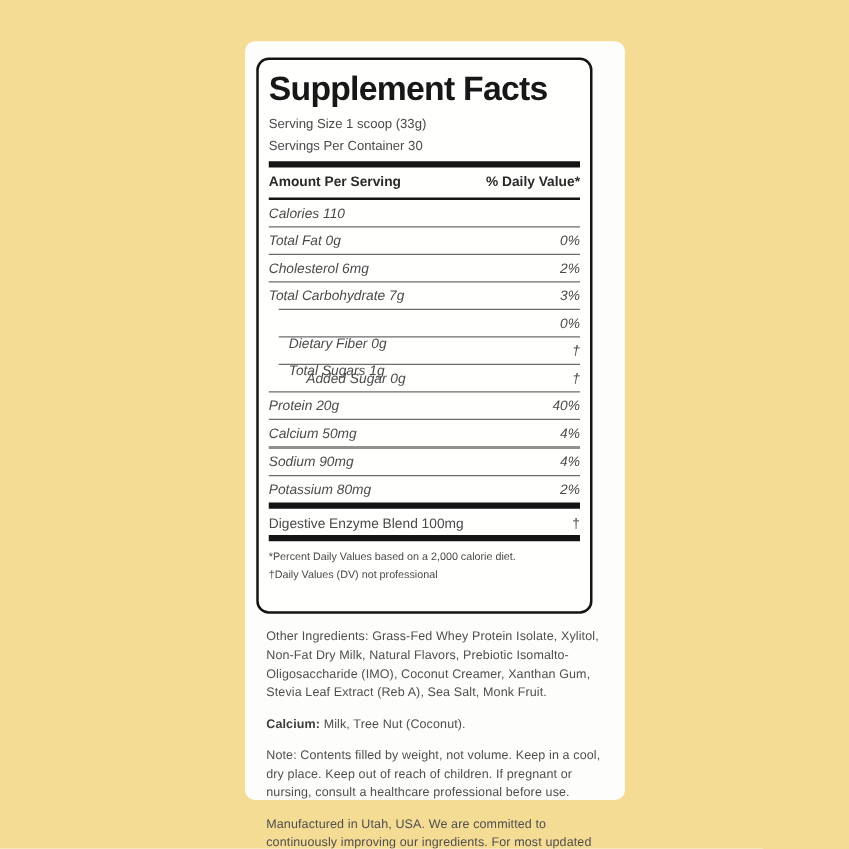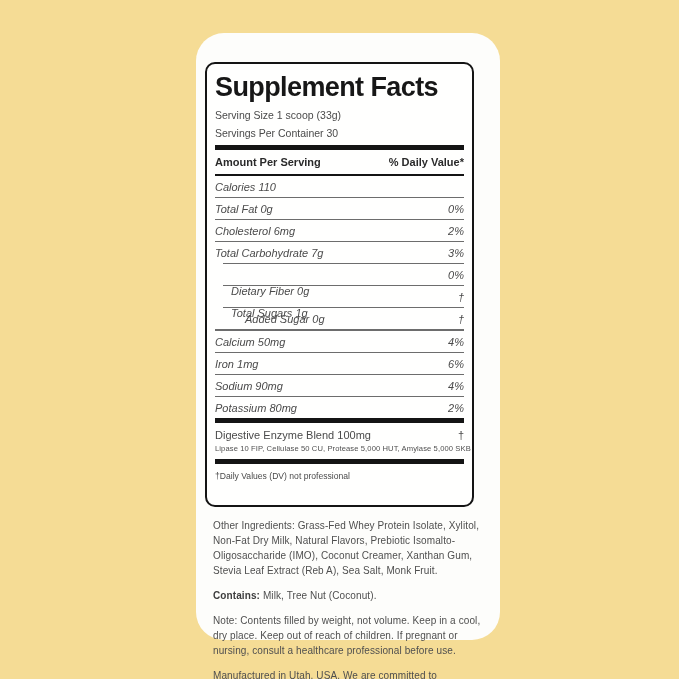--- a/index.html
+++ b/index.html
@@ -6,22 +6,22 @@
   html,body { width:679px; height:679px; }
   body { font-family:"Liberation Sans","DejaVu Sans",sans-serif; }
 
   .stage {
     position:relative; width:679px; height:679px;
     background:#F5DC95; overflow:hidden;
   }
   .panel {
     position:absolute; left:196px; top:33px;
     width:304px; height:607px;
-    background:#FDFDFB; border-radius:28px;
-    padding:29px 9px 0 9px;
+    background:#FDFDFB; border-radius:8px;
+    padding:13px 9px 0 9px;
   }
   .facts-box {
     width:269px; height:445px;
     border:2px solid #141414; border-radius:10px;
     padding:8px 8px 4px 8px;
     background:#FFFFFE;
   }
   .facts-title {
     font-size:27px; font-weight:800; letter-spacing:-0.6px;
     color:#171717; line-height:1.05; margin:1px 0 9px 0;
@@ -121,58 +121,58 @@
   <div class="row ind1t">
     <span class="row-name">Total Sugars 1g</span>
     <span class="row-value">†</span>
   </div>
 <div class="divider ind2"></div>
   <div class="row ind2t">
     <span class="row-name">Added Sugar 0g</span>
     <span class="row-value">†</span>
   </div>
 <div class="divider"></div>
+  <div class="row">
+    <span class="row-name">Protein 20g</span>
+    <span class="row-value">40%</span>
+  </div>
 <div class="divider"></div>
   <div class="row">
     <span class="row-name">Calcium 50mg</span>
     <span class="row-value">4%</span>
   </div>
 <div class="divider"></div>
-  <div class="row">
-    <span class="row-name">Iron 1mg</span>
-    <span class="row-value">6%</span>
-  </div>
 <div class="divider"></div>
   <div class="row">
     <span class="row-name">Sodium 90mg</span>
     <span class="row-value">4%</span>
   </div>
 <div class="divider"></div>
   <div class="row">
     <span class="row-name">Potassium 80mg</span>
     <span class="row-value">2%</span>
   </div>
 </div>
 
       <div class="bar-heavy"></div>
 
       <div class="blend-row">
         <span>Digestive Enzyme Blend 100mg</span>
         <span>†</span>
       </div>
-      <div class="blend-detail">Lipase 10 FIP, Cellulase 50 CU, Protease 5,000 HUT, Amylase 5,000 SKB</div>
 
       <div class="bar-heavy"></div>
 
       <div class="footnotes">
+        <div class="footnote">*Percent Daily Values based on a 2,000 calorie diet.</div>
         <div class="footnote">†Daily Values (DV) not professional</div>
       </div>
     </div>
 
     <div class="info">
       <p>Other Ingredients: Grass-Fed Whey Protein Isolate, Xylitol, Non-Fat Dry Milk, Natural Flavors, Prebiotic Isomalto-Oligosaccharide (IMO), Coconut Creamer, Xanthan Gum, Stevia Leaf Extract (Reb A), Sea Salt, Monk Fruit.</p>
-      <p><span class="bold-lead">Contains:</span><span> Milk, Tree Nut (Coconut).</span></p>
+      <p><span class="bold-lead">Calcium:</span><span> Milk, Tree Nut (Coconut).</span></p>
       <p>Note: Contents filled by weight, not volume. Keep in a cool, dry place. Keep out of reach of children. If pregnant or nursing, consult a healthcare professional before use.</p>
       <p>Manufactured in Utah, USA. We are committed to continuously improving our ingredients. For most updated ingredients, please see the packaging label.</p>
     </div>
 
   </div>
 </div>
 
 </body></html>

